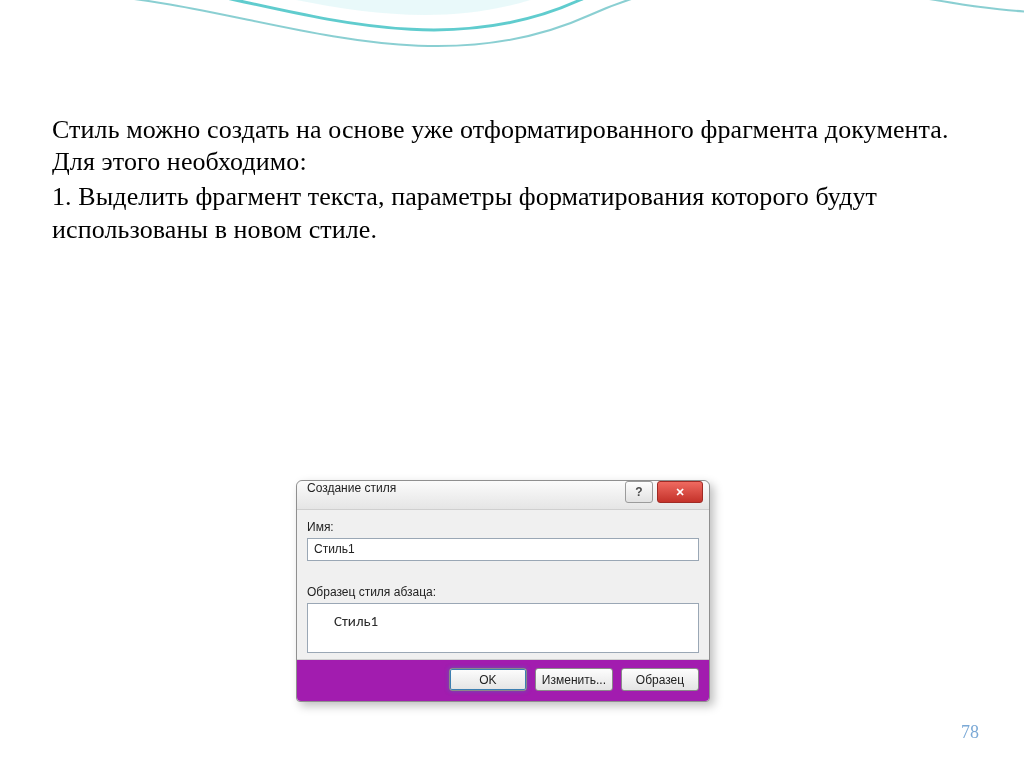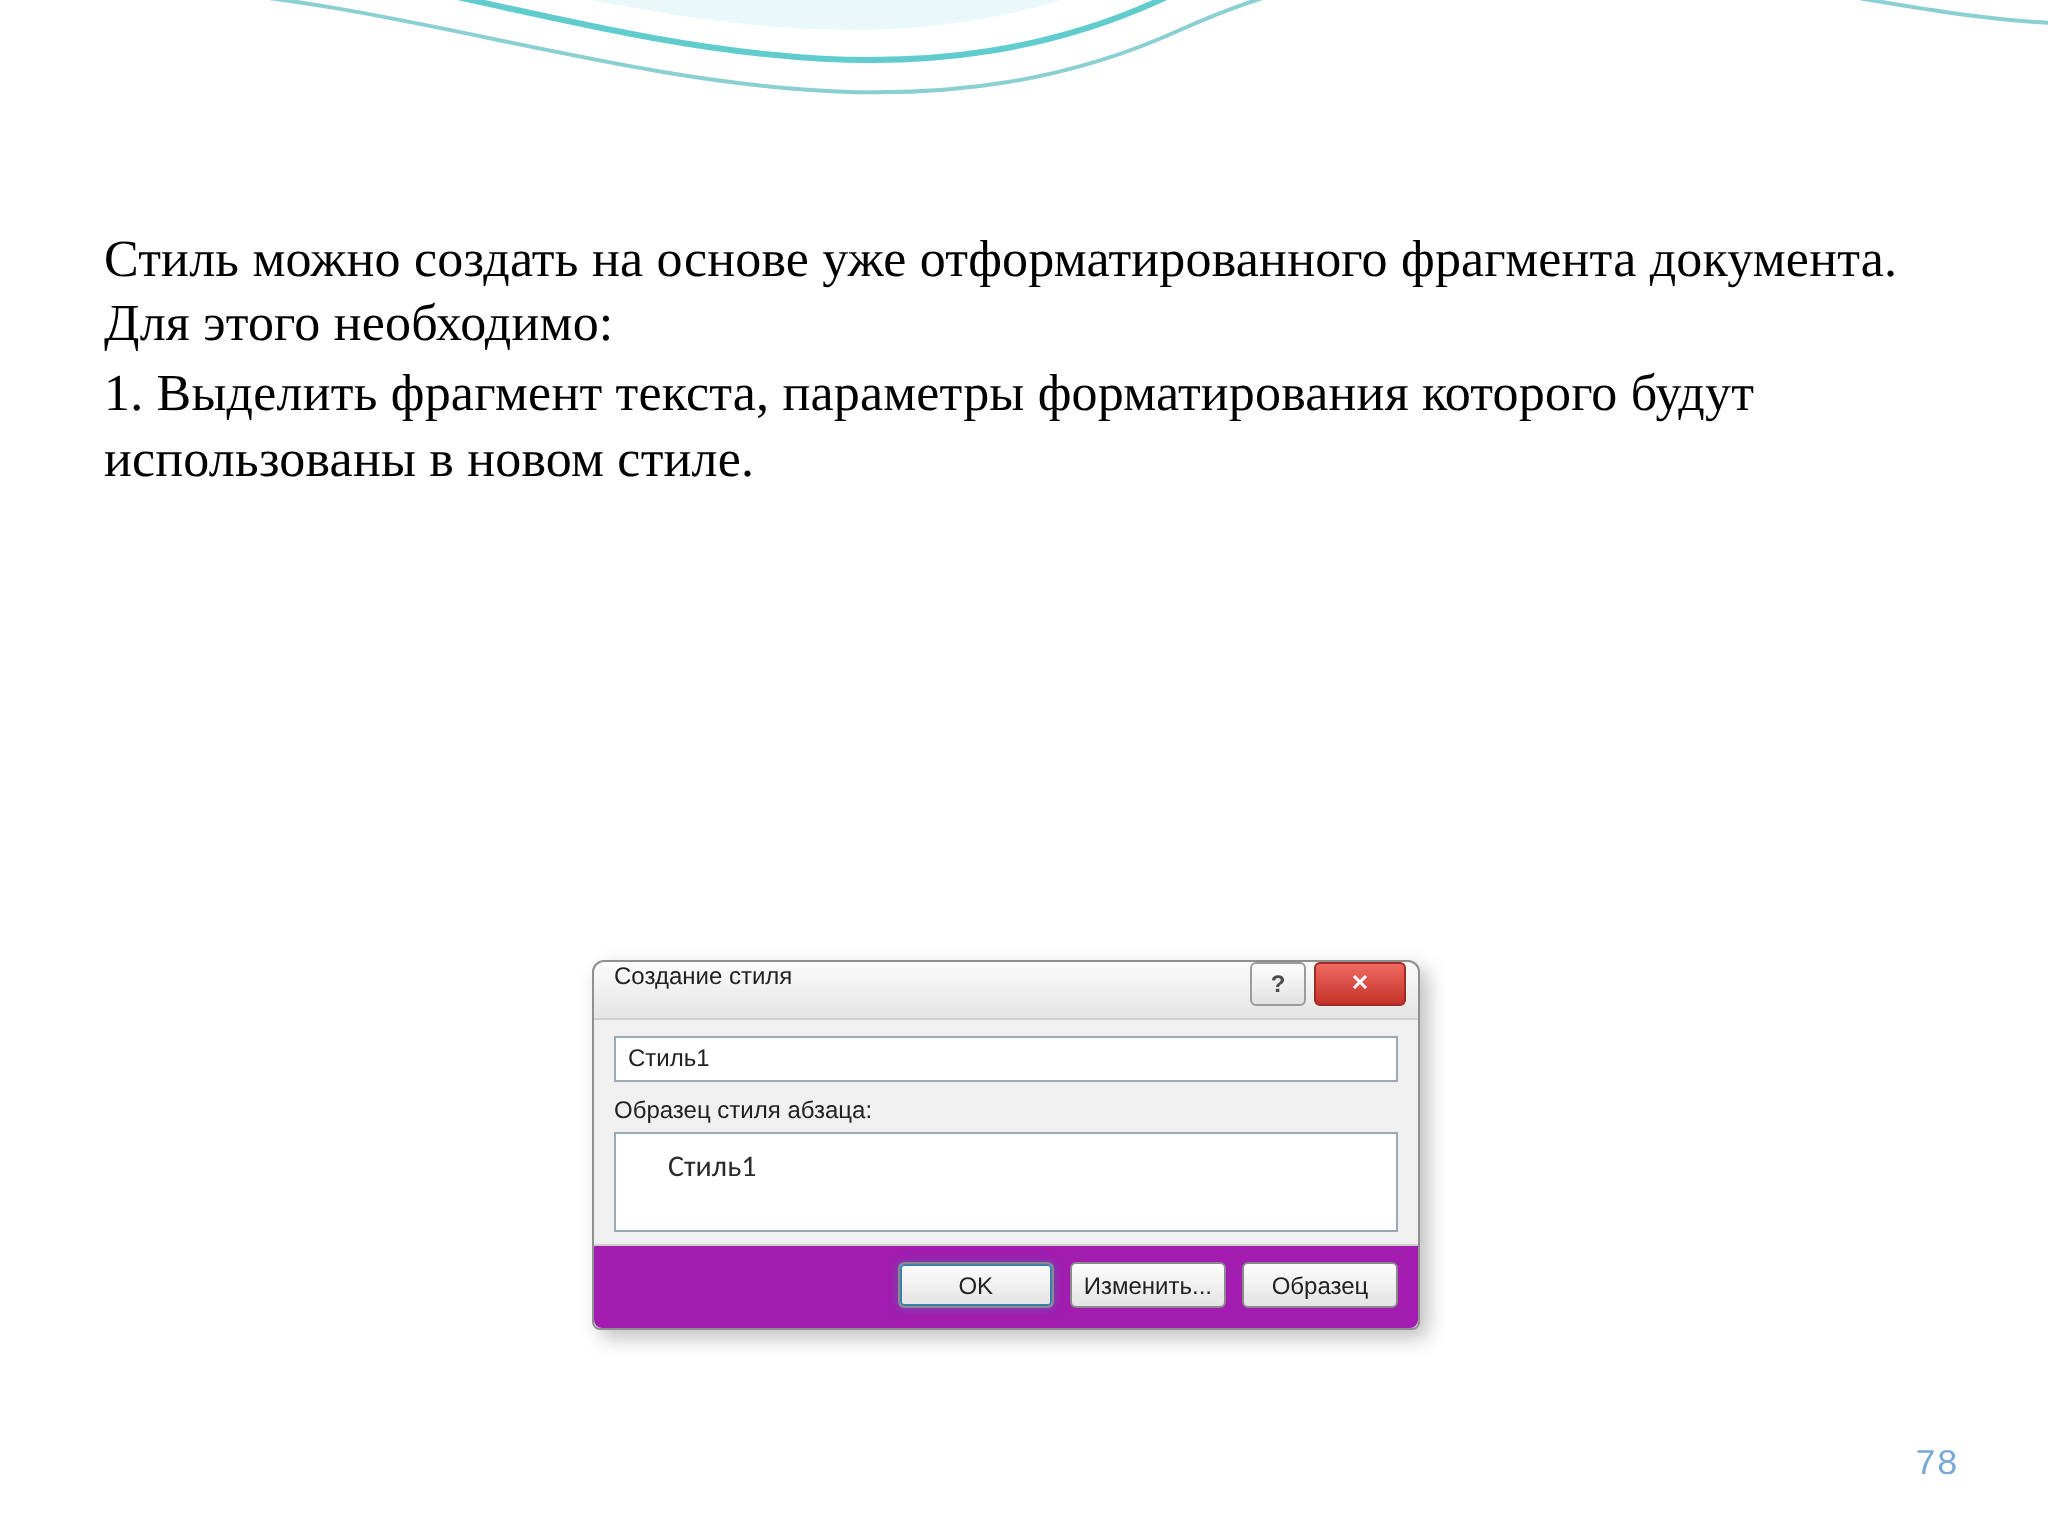--- a/index.html
+++ b/index.html
@@ -1,21 +1,21 @@
 <!DOCTYPE html>
 <html><head>
 <meta charset="utf-8">
 <style>
   html,body{margin:0;padding:0;width:1024px;height:767px;background:#fff;font-family:"Times New Roman",Times,serif;color:#000;overflow:hidden}
   .slide{position:relative;width:1024px;height:767px}
   
   .wave{position:absolute;top:-120px;left:-60px;width:1200px;height:230px;pointer-events:none}
   .content{position:absolute;left:52px;top:114px;width:920px;font-size:26px;line-height:1.24;letter-spacing:.1px}
   .content p{margin:0 0 3px 0}
-  .pagenum{position:absolute;right:45px;bottom:24px;font-family:Liberation Mono, monospace;font-size:18px;color:#7ba9d6}
+  .pagenum{position:absolute;right:45px;bottom:24px;font-family:Liberation Serif, serif;font-size:18px;color:#7ba9d6}
   
   .dlg-wrap{position:absolute;left:296px;top:480px}
   .dlg{width:412px;border:1px solid #8f8f8f;border-radius:6px 6px 4px 4px;background:#f0f0f0;box-shadow:4px 4px 10px rgba(0,0,0,.25);font-family:Tahoma,"Segoe UI",Arial,sans-serif;font-size:12px;color:#222}
   .titlebar{display:flex;height:28px;padding:0 6px 0 10px;border-bottom:1px solid #cfcfcf;border-radius:6px 6px 0 0;
     background:linear-gradient(#fbfbfb,#e5e5e5)}
   .titlebar .ttl{flex:1}
   .tbtn{display:inline-flex;align-items:center;justify-content:center;height:20px;border:1px solid #9b9b9b;border-radius:3px;margin-left:4px;background:linear-gradient(#fdfdfd,#e2e2e2);color:#4b4b4b;font-weight:bold}
   .tbtn.help{width:26px}
   .tbtn.close{width:44px;border-color:#a02a24;background:linear-gradient(#ef6a60,#c4322a);color:#fff}
   .tbtn.close span{font-size:11px;line-height:1}
@@ -47,22 +47,23 @@
       <div class="titlebar">
         <span class="ttl">Создание стиля</span>
         <span class="tbtn help">
             <span>?</span>
           </span>
         <span class="tbtn close">
             <span>✕</span>
           </span>
       </div>
       <div class="body">
+        <div class="lbl">Имя:</div>
         <div class="tinput"><span>Стиль1</span></div>
-        <div class="lbl" style="margin-top:7px">Образец стиля абзаца:</div>
+        <div class="lbl" style="margin-top:24px">Образец стиля абзаца:</div>
         <div class="preview"><span>Стиль1</span></div>
       </div>
       <div class="btnrow">
         <button class="wbtn primary">OK</button>
         <button class="wbtn">Изменить...</button>
         <button class="wbtn">Образец</button>
       </div>
     </div>
   </div>
 

